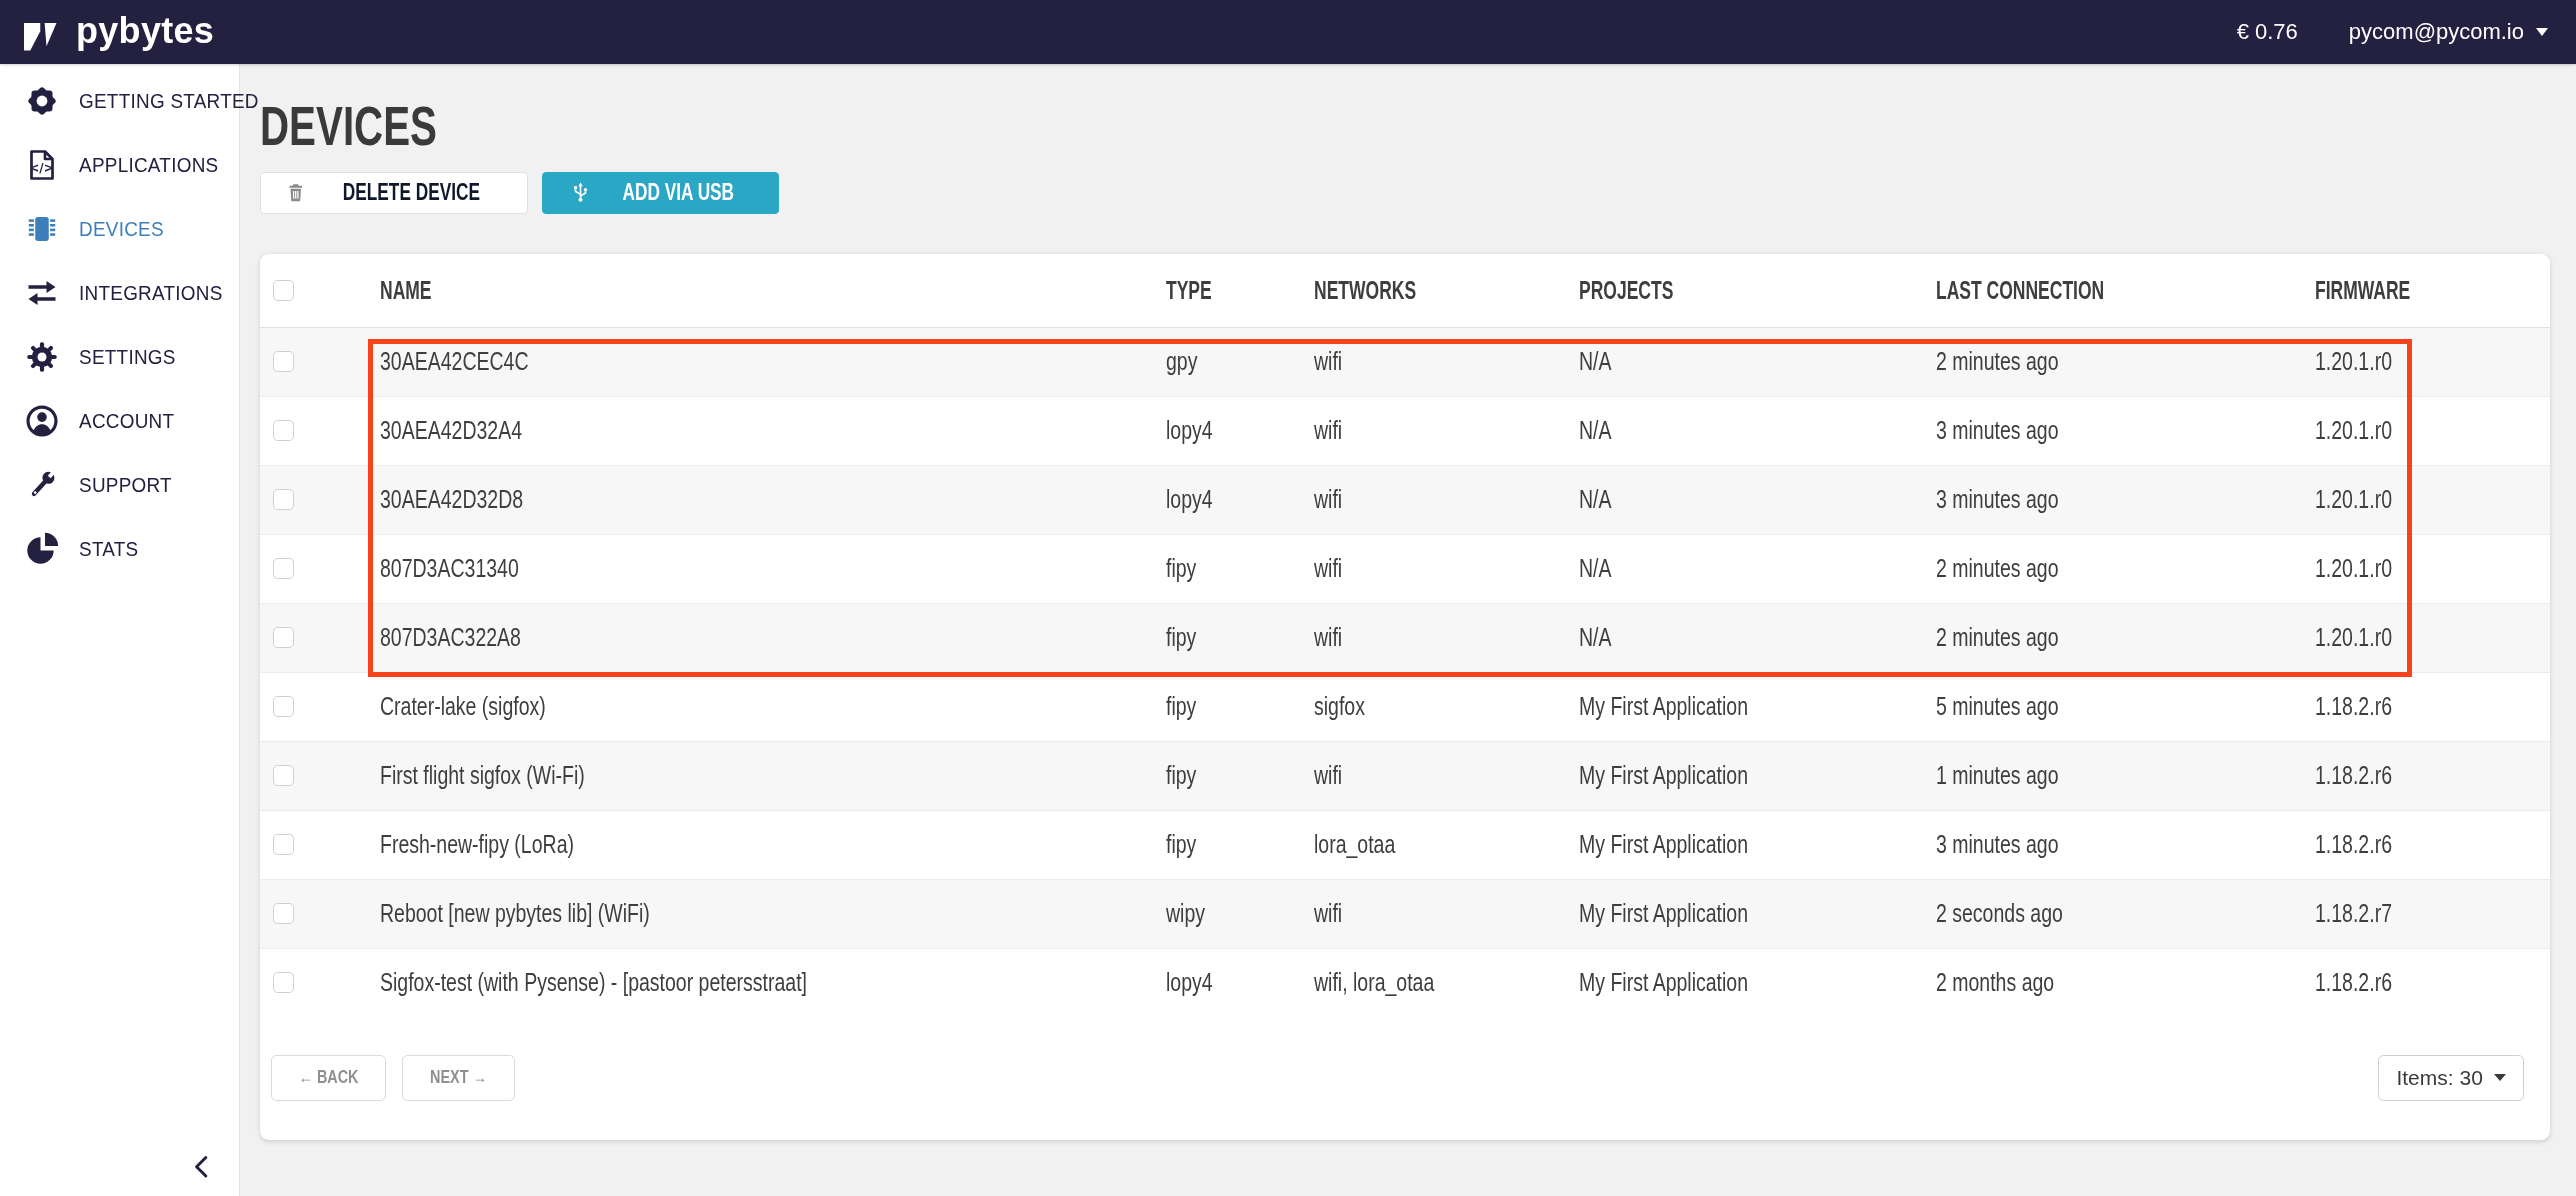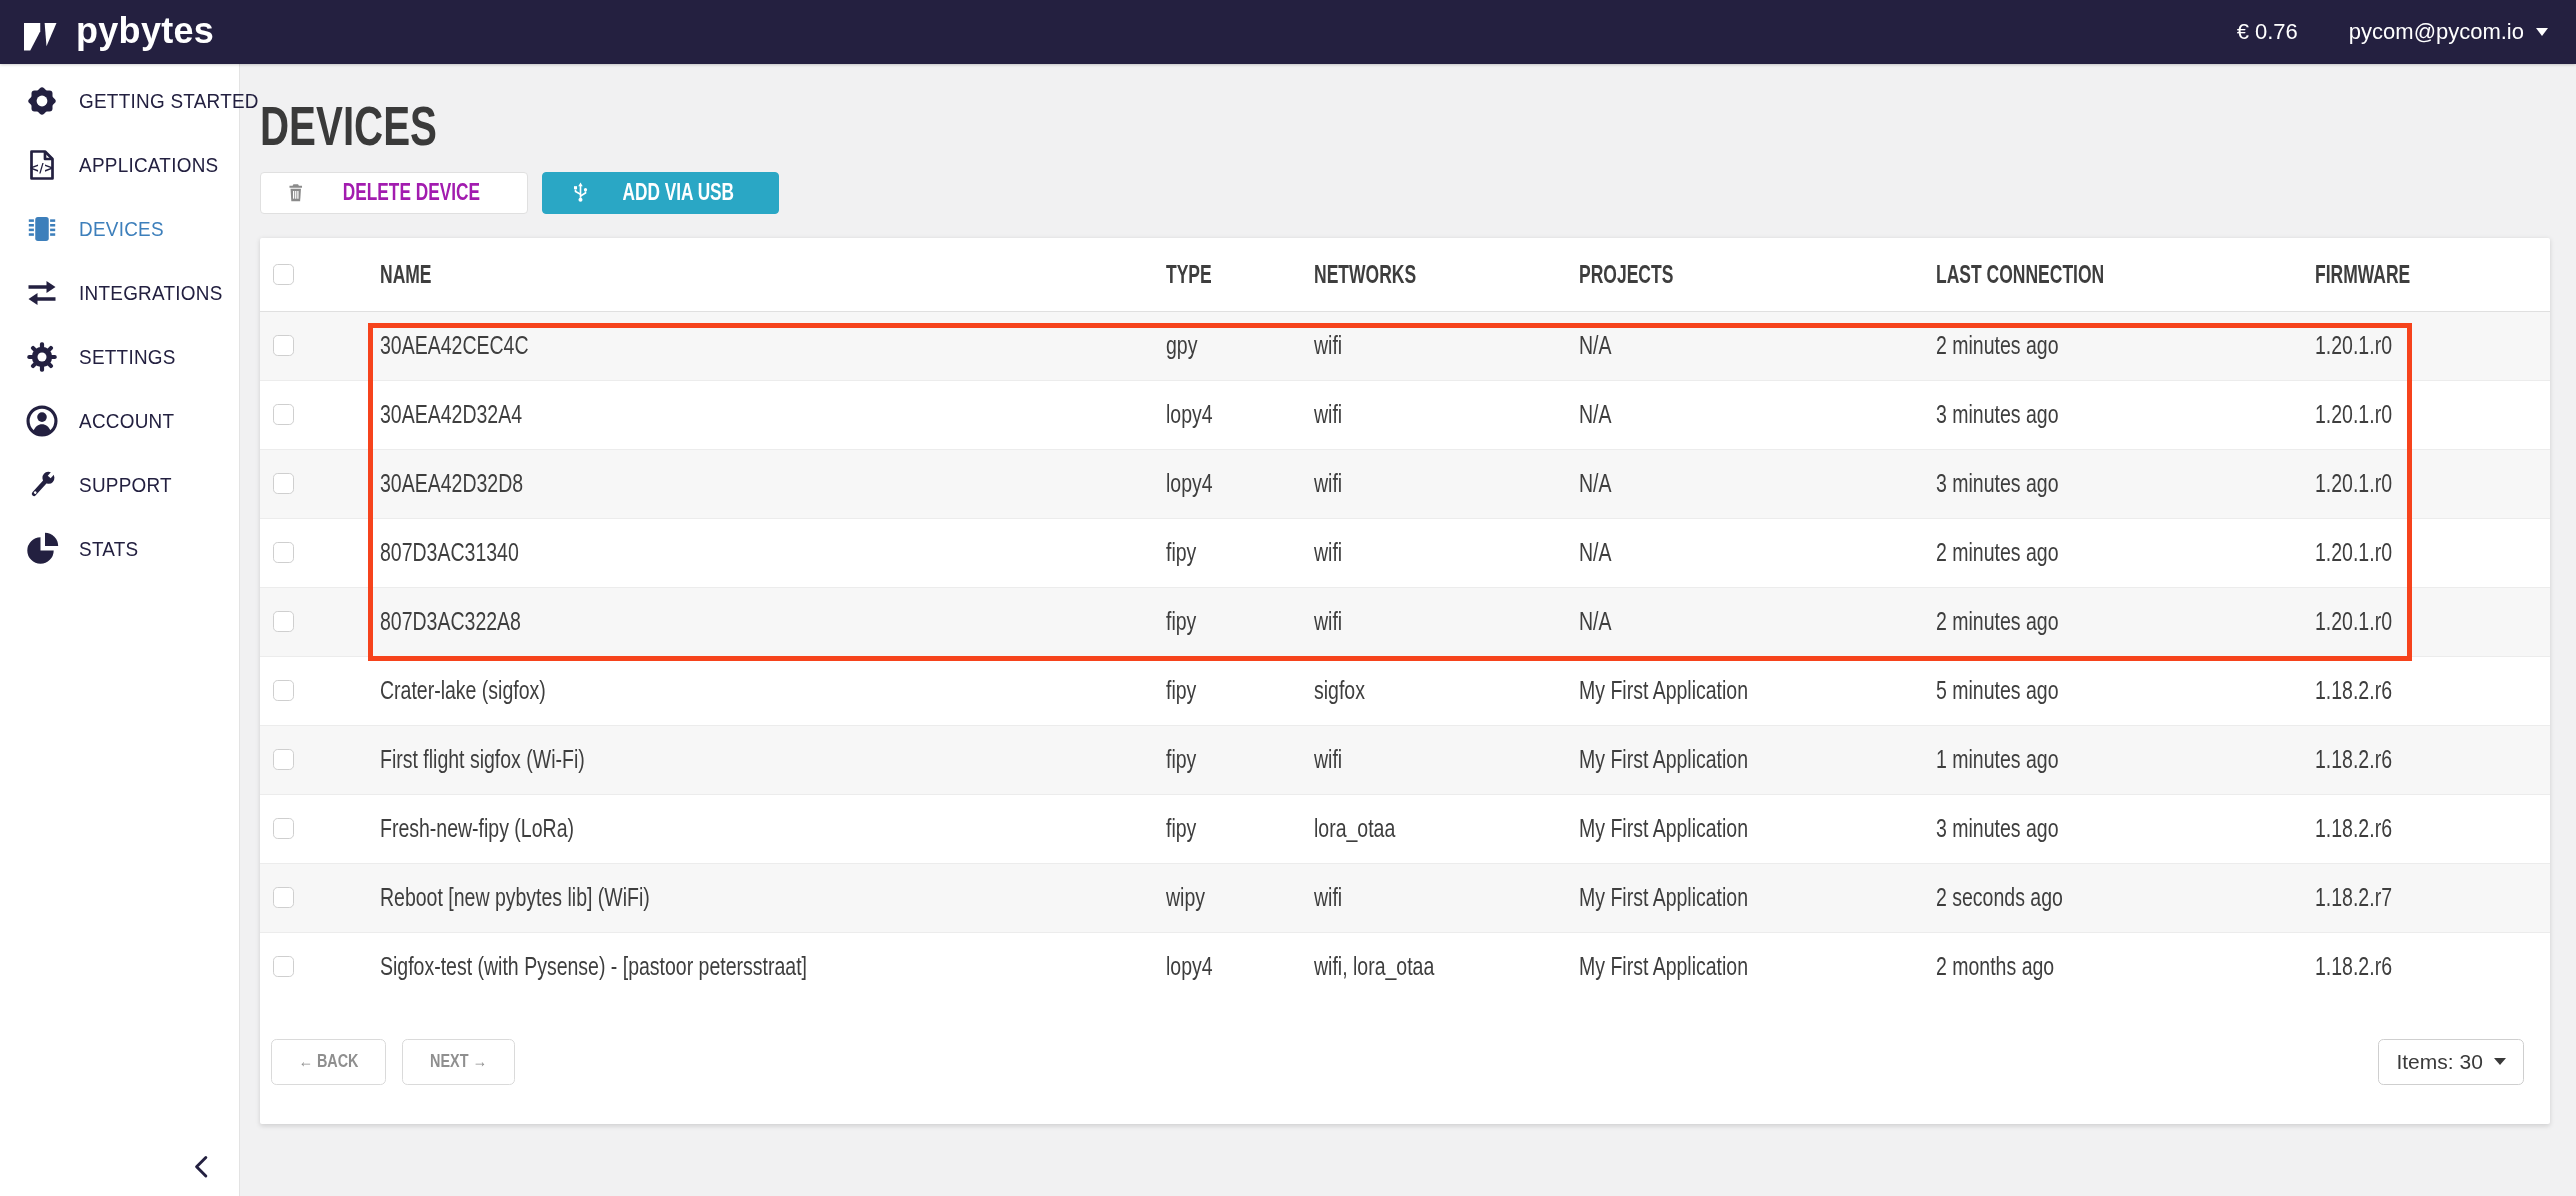--- a/index.html
+++ b/index.html
@@ -44,28 +44,28 @@
   .nav-item.active{color:#3d7fbb}
   .collapse-btn{position:absolute;bottom:14.8px;right:21.5px;background:none;border:none;padding:0;color:#232040;cursor:pointer;line-height:0}
   .collapse-btn svg{width:29.5px;height:29.5px}
 
   main{flex:1;padding:34px 26px 0 20px;box-sizing:border-box}
   h1{margin:0;font-size:56px;line-height:56px;font-weight:bold;color:#3a3a3a}
   .desc{margin:16px 0 0;font-size:22px;line-height:22px;color:#4a4a4a}
 
   .actions{margin-top:17.5px;display:flex;gap:14.8px}
   .actions button{display:flex;align-items:center;cursor:pointer;border-radius:4px;line-height:1}
-  .btn-delete{height:42px;padding:0 24px;background:#fff;border:0.7px solid #e0e0e0;color:#a21caf;font-size:23px;font-weight:bold;gap:13.4px}
+  .btn-delete{height:42px;padding:0 24px;background:#fff;border:0.7px solid #e0e0e0;color:#0f172a;font-size:23px;font-weight:bold;gap:13.4px}
   .btn-delete svg{width:21.5px;height:25.5px;display:block}
   .btn-add{height:42px;padding:0 25.5px;background:#2aa7c5;border:0.7px solid #2aa7c5;color:#fff;font-size:23px;font-weight:bold;gap:12px}
   .btn-add svg{width:23px;height:31px;display:block}
 
   
   .card{
-    margin-top:24px;width:2290px;background:#fff;border-radius:2px;
+    margin-top:40px;width:2290px;background:#fff;border-radius:9px;
     box-shadow:0 1.3px 5.4px rgba(0,0,0,.14);position:relative;
   }
   .trow{display:grid;grid-template-columns:120px 786px 148px 265px 357px 379px 235px;align-items:center}
   .thead{height:73px;border-bottom:1.3px solid #e0e0e0}
   .th{font-size:28px;font-weight:bold;color:#2d2d2d;white-space:nowrap}
   .body-row{height:68px;cursor:pointer}
   .body-row + .body-row{border-top:0.7px solid #ececec}
   .tbody .body-row:nth-child(odd){background:#f7f7f7}
   .td{font-size:25px;color:#3e3e3e;white-space:nowrap}
   .td.check{padding-left:13.4px}

